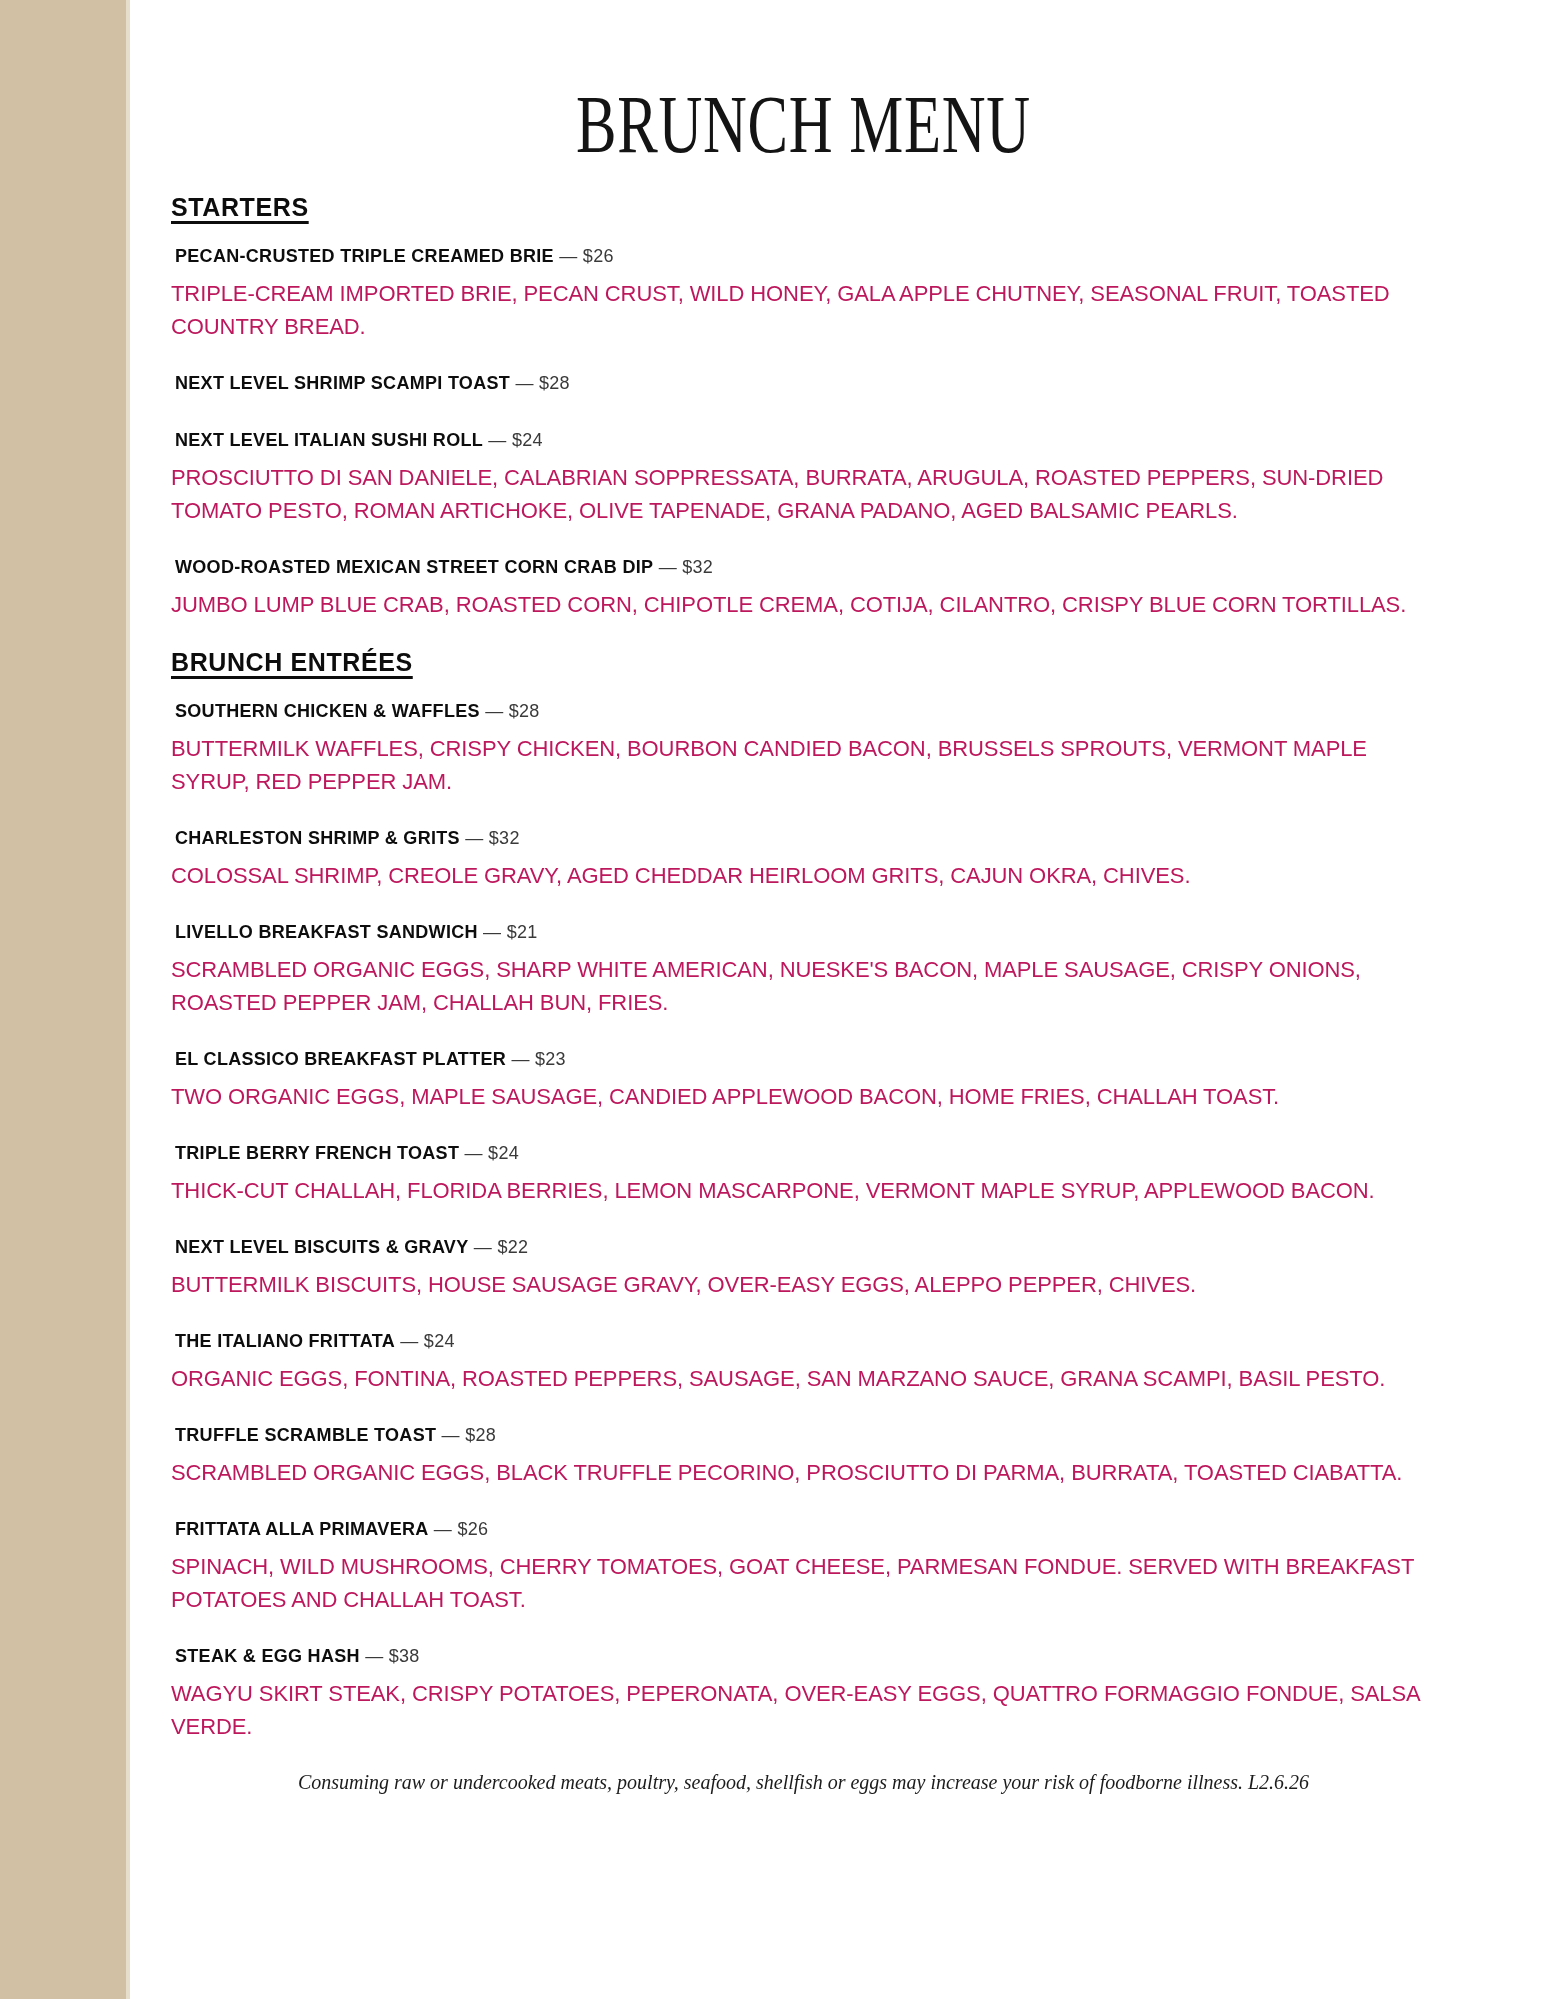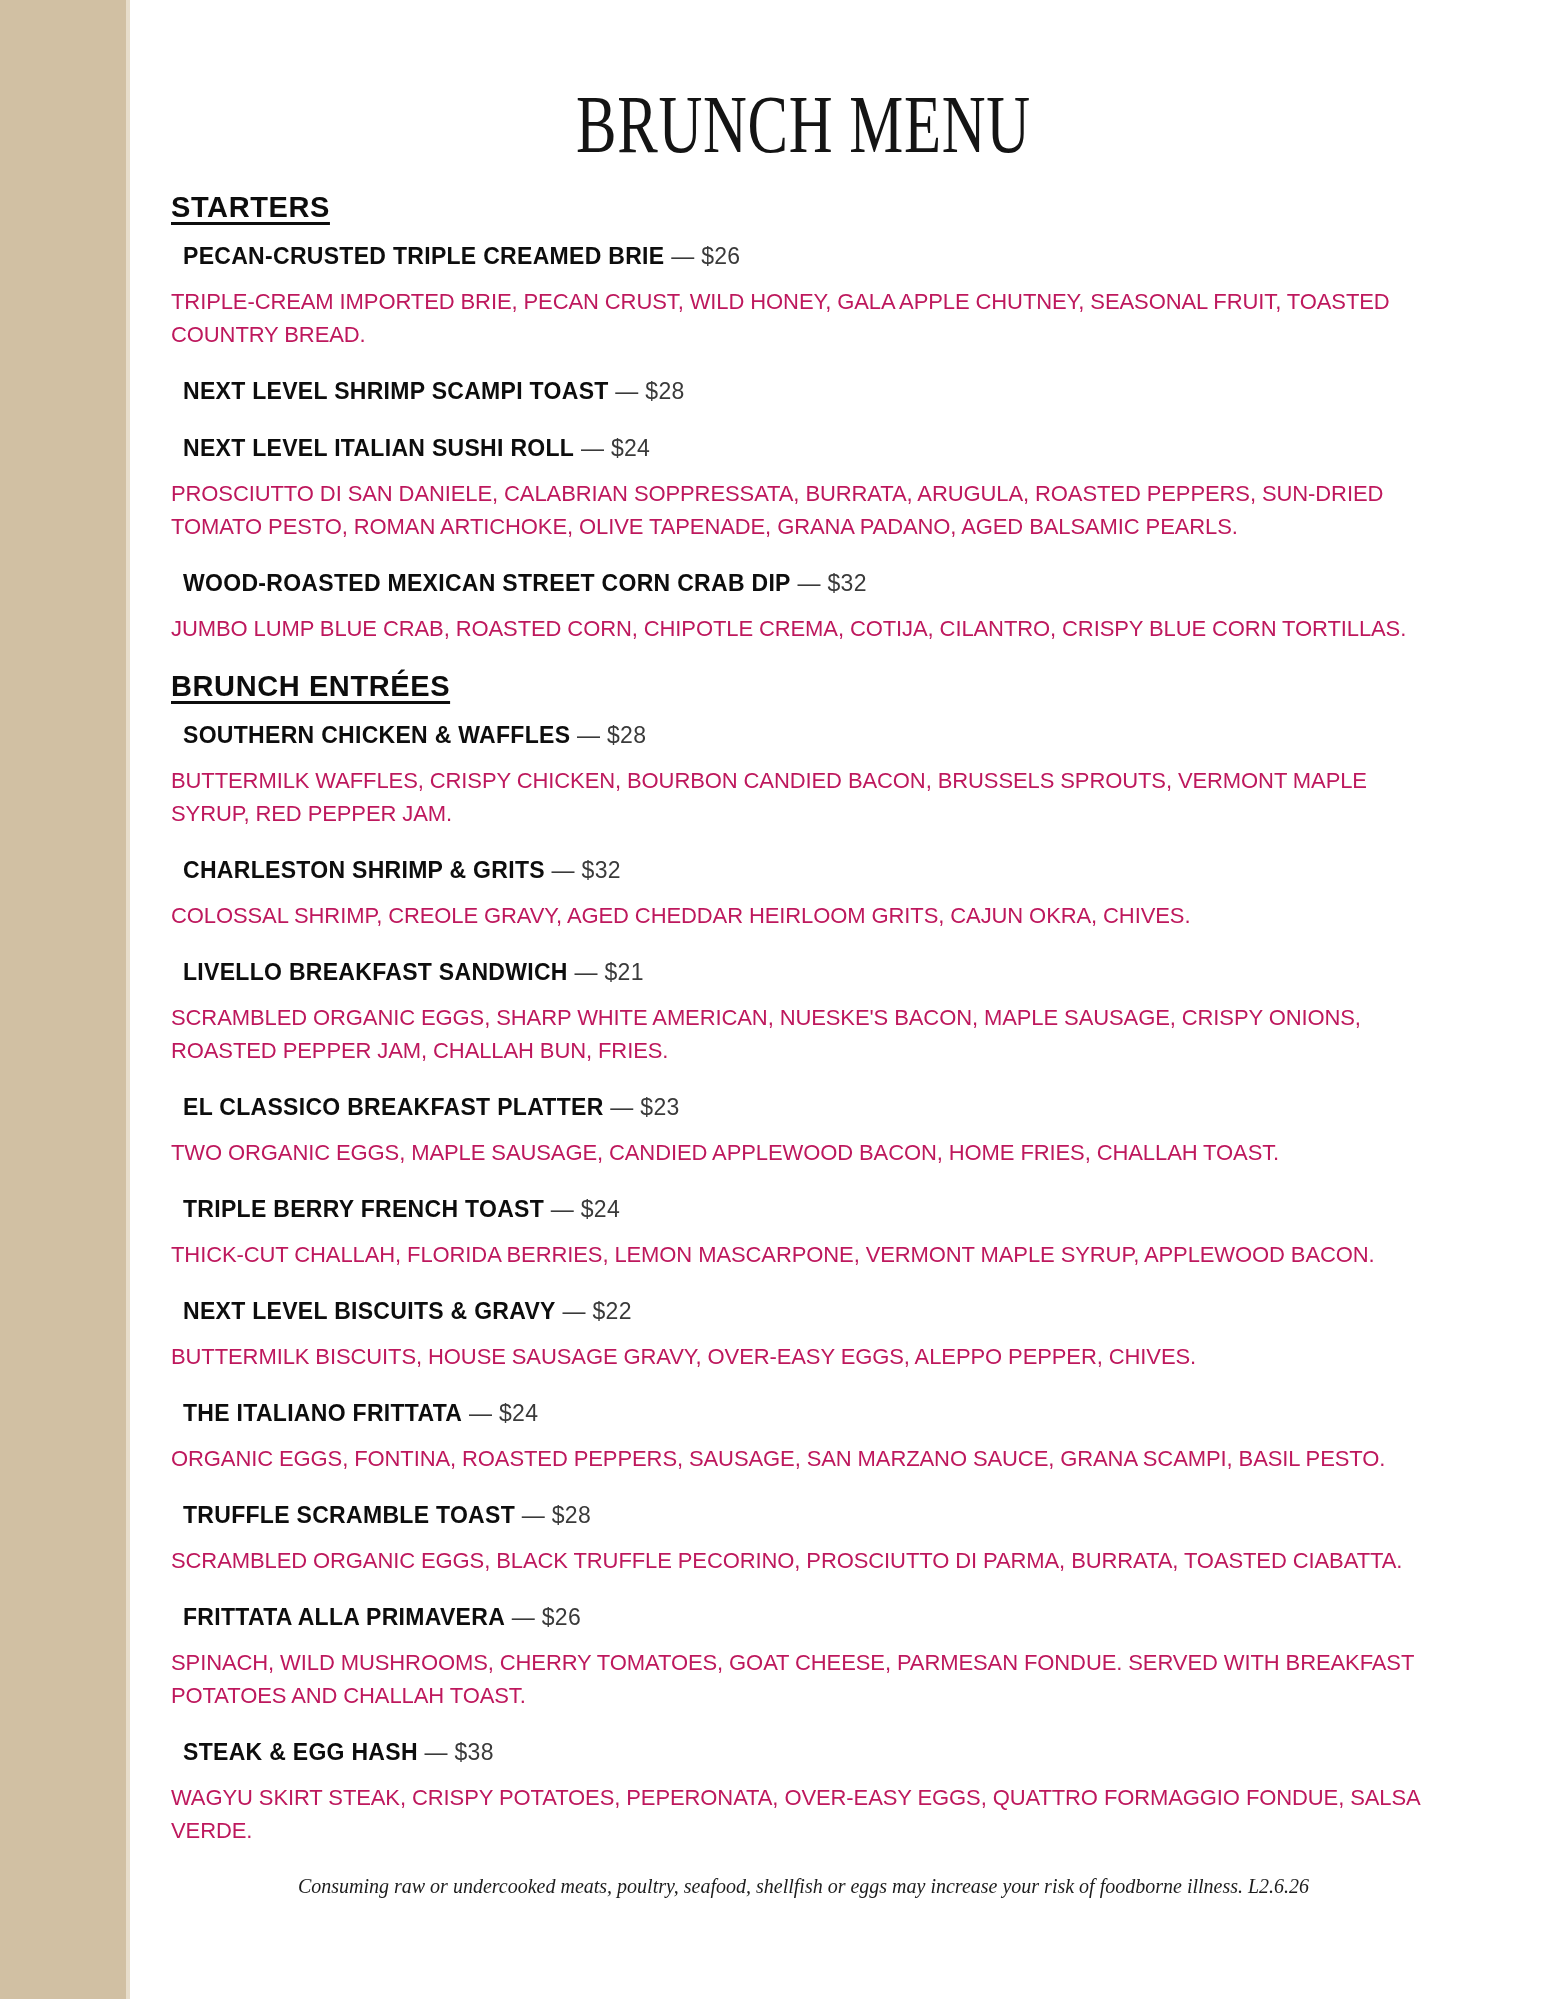--- a/index.html
+++ b/index.html
@@ -39,33 +39,33 @@
     line-height: 80px;
     letter-spacing: 1px;
     color: #141414;
     transform: scaleX(0.74);
     transform-origin: 50% 50%;
     white-space: nowrap;
   }
   .menu-section { margin: 0; }
   .section-heading {
     margin: 0 0 16px 0;
-    font-size: 29px;
+    font-size: 25px;
     line-height: 34px;
     font-weight: 800;
     letter-spacing: 0.6px;
     color: #0d0d0d;
     text-decoration: underline;
     text-decoration-thickness: 3px;
     text-underline-offset: 5px;
   }
   .menu-item { margin: 0 0 24px 0; }
   .item-title {
-    margin: 12px;
-    font-size: 23px;
+    margin: 4px;
+    font-size: 18px;
     line-height: 33px;
     letter-spacing: 0.3px;
   }
   .item-name {
     font-weight: 800;
     color: #0d0d0d;
   }
   .item-price {
     font-weight: 400;
     color: #3a3a3a;

